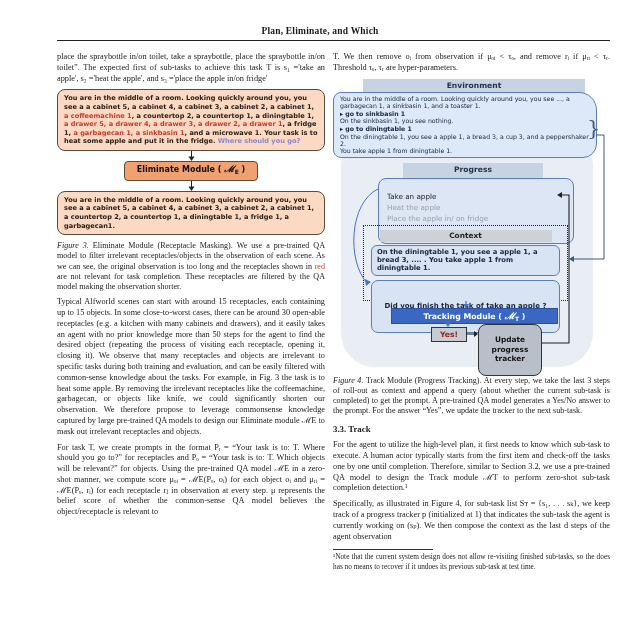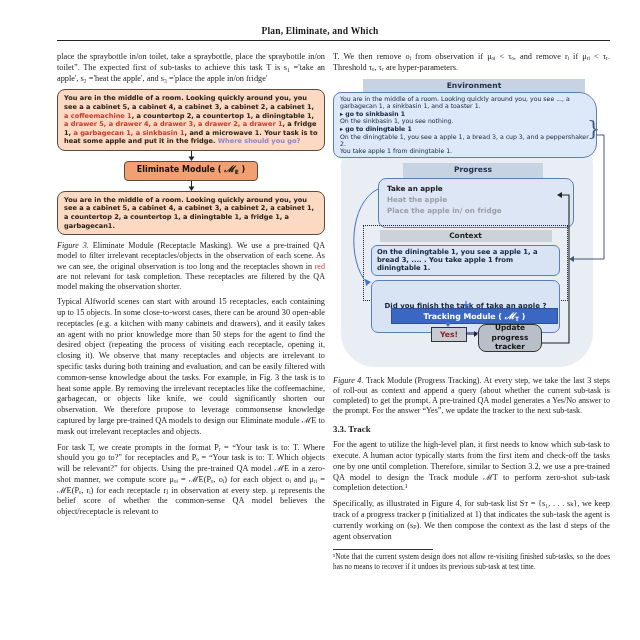--- a/index.html
+++ b/index.html
@@ -42,38 +42,38 @@
   .env-header{left:30px;top:0;width:222px;}
   .env-box{position:absolute;left:0;top:13px;width:250px;height:60px;z-index:1;
         background:#dde9f8;border:1px solid #5b7fb5;border-radius:8px 18px 14px 8px;
         padding:2px 6px;font-size:6.2px;line-height:7.2px;color:#16243c;}
   .env-box .cmd{font-weight:bold;margin-top:1px;}
   .brace{position:absolute;left:254px;top:44px;z-index:2;font-size:21px;color:#41597e;
         font-family:"DejaVu Serif",serif;font-weight:normal;}
   .subtasks-header{left:70px;top:84px;width:140px;}
   .subtasks-box{position:absolute;left:45px;top:99px;width:178px;height:40px;z-index:1;
         background:#dce6f4;border:1px solid #5b7fb5;border-radius:8px;
-        padding:4px 8px;font-size:7.2px;line-height:11px;font-weight:bold;}
+        padding:12px 8px;font-size:7.2px;line-height:11px;font-weight:normal;}
   .subtasks-box .t1{color:#1a1a1a;}
   .subtasks-box .muted{color:#9aa0a8;}
   .dotted-box{position:absolute;left:30px;top:146px;width:205px;height:76px;z-index:1;
         border:1.4px dotted #222;padding:4px 7px;box-sizing:border-box;}
   .ctx-header{position:relative;margin:0 auto;width:172px;height:12px;background:#cdd2d9;
         color:#222;font-weight:bold;font-size:7.4px;text-align:center;line-height:12px;}
   .ctx-inner{margin-top:3px;background:#d8e4f4;border:1px solid #5b7fb5;border-radius:6px;
         padding:2px 5px;font-size:6.8px;line-height:8.4px;font-weight:bold;color:#16243c;}
   .question-box{margin-top:4px;background:#d8e4f4;border:1px solid #5b7fb5;border-radius:7px;
         padding:20px 5px;font-size:7px;font-weight:bold;color:#16243c;text-align:center;}
   .tracking-bar{position:absolute;left:58px;top:229px;width:165px;height:14px;z-index:1;
         background:#3a67c4;color:#fff;font-weight:bold;font-size:7.8px;
         text-align:center;line-height:14px;border:1px solid #2c4f9e;}
   .yes-box{position:absolute;left:98px;top:248px;width:34px;height:13px;z-index:1;
         background:#c7cbd2;border:1.2px solid #333;color:#8b1e1e;font-weight:bold;
         font-size:7.6px;text-align:center;line-height:13px;}
-  .update-box{position:absolute;left:145px;top:245px;width:64px;height:28px;z-index:1;
+  .update-box{position:absolute;left:145px;top:245px;width:64px;height:52px;z-index:1;
         background:#b9bfc9;border:1.2px solid #333;border-radius:8px;color:#111;
         font-weight:bold;font-size:7.4px;line-height:9.6px;text-align:center;
         display:flex;align-items:center;justify-content:center;padding:0 12px;box-sizing:border-box;}
   .fig4 svg.overlay{position:absolute;left:0;top:0;z-index:3;pointer-events:none;}
 </style>
 </head>
 <body>
 
 <div class="page">
 

